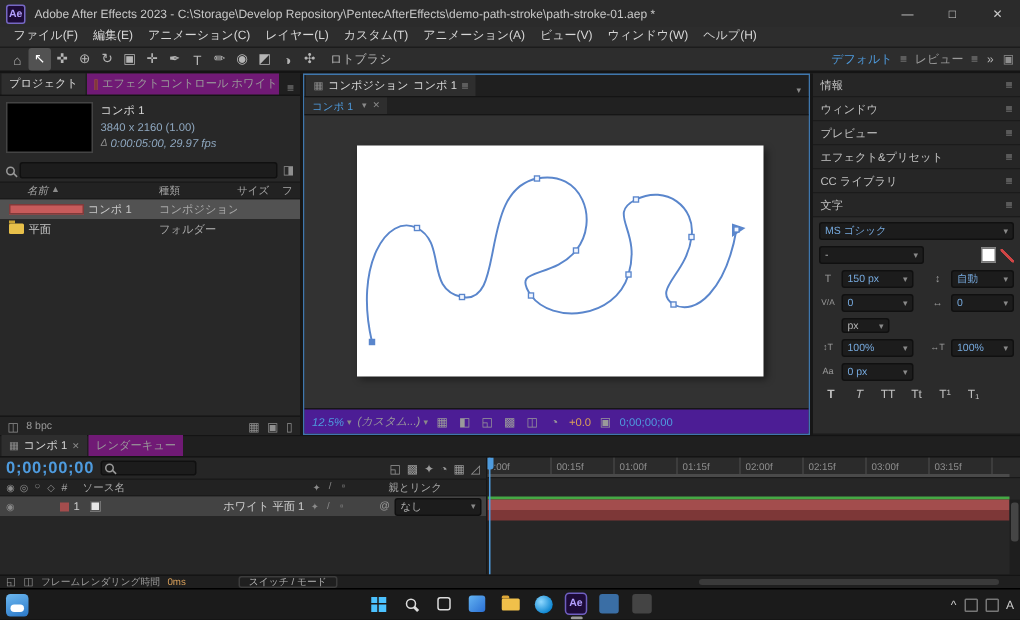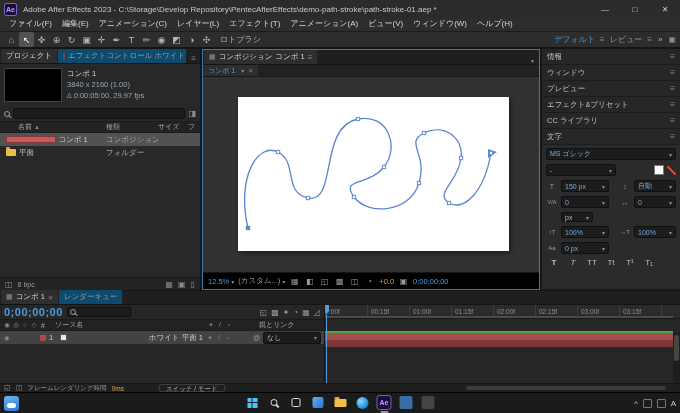--- a/index.html
+++ b/index.html
@@ -1,19 +1,19 @@
 <!DOCTYPE html>
 <html><head>
 <meta charset="utf-8">
 <style>
   * { box-sizing:border-box; margin:0; padding:0; }
   html,body { width:680px; height:413px; overflow:hidden; background:#111;
     font-family:"Liberation Sans","DejaVu Sans",sans-serif; }
   .screen { position:relative; width:680px; height:413px; background:#1d1d1d; color:#cfcfcf; font-size:8.5px; }
-  .r { display:flex; align-items:center; }
+  .r { display:flex; align-items:center;font-style:italic; }
   .grow { flex:1; }
   .dim { color:#9a9a9a; }
   .car { font-size:6px; color:#8a8a8a; margin-left:2px; }
   .menu-glyph { font-size:8px; color:#8a8a8a; }
 
   
   .titlebar { height:18px; background:#2b2b2b; display:flex; align-items:center; }
   .ae-badge { width:13px; height:13px; margin:0 6px 0 4px; background:#1d0b38; border:1px solid #7668c4; border-radius:2px;
     color:#b4a0ff; font-size:7px; font-weight:bold; display:flex; align-items:center; justify-content:center; }
   .title-text { font-size:8px; color:#c8c8c8; white-space:nowrap; }
@@ -33,21 +33,21 @@
   .help-box { width:100px; height:12px; background:#1c1c1c; border:1px solid #101010; border-radius:2px;
     display:flex; align-items:center; gap:3px; padding:0 3px; margin:0 4px 0 4px; }
   .help-box input { flex:1; min-width:0; background:transparent; border:none; outline:none; color:#9a9a9a; font-size:7.5px;
     font-family:"Liberation Sans",sans-serif; }
   .mag { width:6px; height:6px; border:1px solid #9a9a9a; border-radius:50%; position:relative; flex:none; }
   .mag::after { content:""; position:absolute; width:4px; height:1px; background:#9a9a9a; right:-3px; bottom:-1px; transform:rotate(45deg); }
 
   
   .main { display:flex; height:241px; background:#191919; }
   .panel-tabs { height:15px; background:#1f1f1f; display:flex; align-items:flex-end; border-bottom:1px solid #141414; gap:1px; padding-left:1px; }
-  .ptab { height:14px; padding:0 5px; display:flex; align-items:center; gap:3px; font-size:7.5px; color:#9a9a9a; background:#0c4a6e; white-space:nowrap; overflow:hidden; }
+  .ptab { height:14px; padding:0 5px; display:flex; align-items:center; gap:3px; font-size:7.5px; color:#9a9a9a; background:#701a75; white-space:nowrap; overflow:hidden; }
   .ptab.active { background:#2e2e2e; color:#d8d8d8; }
 
   
   .project { width:202px; background:#282828; border-right:2px solid #161616; display:flex; flex-direction:column; }
   .pv { display:flex; padding:4px; gap:5px; }
   .thumb { width:58px; height:34px; background:#000; border:1px solid #444; flex:none; }
   .pv-lines { font-size:7.5px; line-height:11px; overflow:hidden; }
   .pv-name { color:#d8d8d8; }
   .pv-meta { color:#8fa8c0; white-space:nowrap; }
   .psearch { display:flex; align-items:center; gap:3px; padding:2px 4px; }
@@ -67,21 +67,21 @@
   .mini-ic { font-size:8px; color:#8f8f8f; }
 
   
   .comp { flex:1; background:#282828; display:flex; flex-direction:column; border:1px solid #3f77ad; }
   .viewer-tabs { height:12px; background:#212121; display:flex; align-items:flex-end; border-bottom:1px solid #161616; }
   .vtab { height:11px; background:#2e2e2e; display:flex; align-items:center; gap:4px; padding:0 5px; font-size:7px; }
   .canvas-area { flex:1; position:relative; background:#323232; overflow:hidden; }
   .canvas-white { position:absolute; left:35px; top:20px; width:271px; height:154px; background:#ffffff; box-shadow:2px 2px 5px rgba(0,0,0,.45); }
   .anchor { fill:#f2f6ff; stroke:#5a86cc; stroke-width:0.9; }
   .anchor.sel { fill:#5a86cc; }
-  .comp-foot { height:17px; background:#000000; border-top:1px solid #161616; display:flex; align-items:center; gap:4px; padding:0 5px; font-size:7.5px; }
+  .comp-foot { height:17px; background:#4c1d95; border-top:1px solid #161616; display:flex; align-items:center; gap:4px; padding:0 5px; font-size:7.5px; }
   .cf-ic { font-size:8px; color:#9a9a9a; width:11px; text-align:center; }
 
   
   .rightbar { width:140px; background:#282828; border-left:2px solid #161616; display:flex; flex-direction:column; }
   .rp-head { height:16px; background:#262626; border-bottom:1px solid #1b1b1b; display:flex; align-items:center; padding:0 5px; font-size:7.5px; color:#c4c4c4; }
   .char-body { padding:3px 4px; display:flex; flex-direction:column; gap:4px; background:#2b2b2b; flex:1; border-bottom:1px solid #1b1b1b; }
   .crow { display:flex; align-items:center; gap:3px; }
   .dd { background:#1c1c1c; border:1px solid #101010; border-radius:2px; height:12px; display:flex; align-items:center; padding:0 3px; font-size:7px; color:#b5b5b5; }
   .val { color:#76a9dd; white-space:nowrap; }
   .cico { font-size:7px; color:#9a9a9a; width:12px; text-align:center; flex:none; }
@@ -161,21 +161,21 @@
       <div class="wbtn">□</div>
       <div class="wbtn">✕</div>
     </div>
   </div>
 
   <div class="menubar">
     <span class="mitem">ファイル(F)</span>
     <span class="mitem">編集(E)</span>
     <span class="mitem">アニメーション(C)</span>
     <span class="mitem">レイヤー(L)</span>
-    <span class="mitem">エフェクト(T)</span>
+    <span class="mitem">カスタム(T)</span>
     <span class="mitem">アニメーション(A)</span>
     <span class="mitem">ビュー(V)</span>
     <span class="mitem">ウィンドウ(W)</span>
     <span class="mitem">ヘルプ(H)</span>
   </div>
 
   <div class="toolbar">
     <span class="tool">⌂</span>
     <span class="tool active">↖</span>
     <span class="tool">✜</span>

